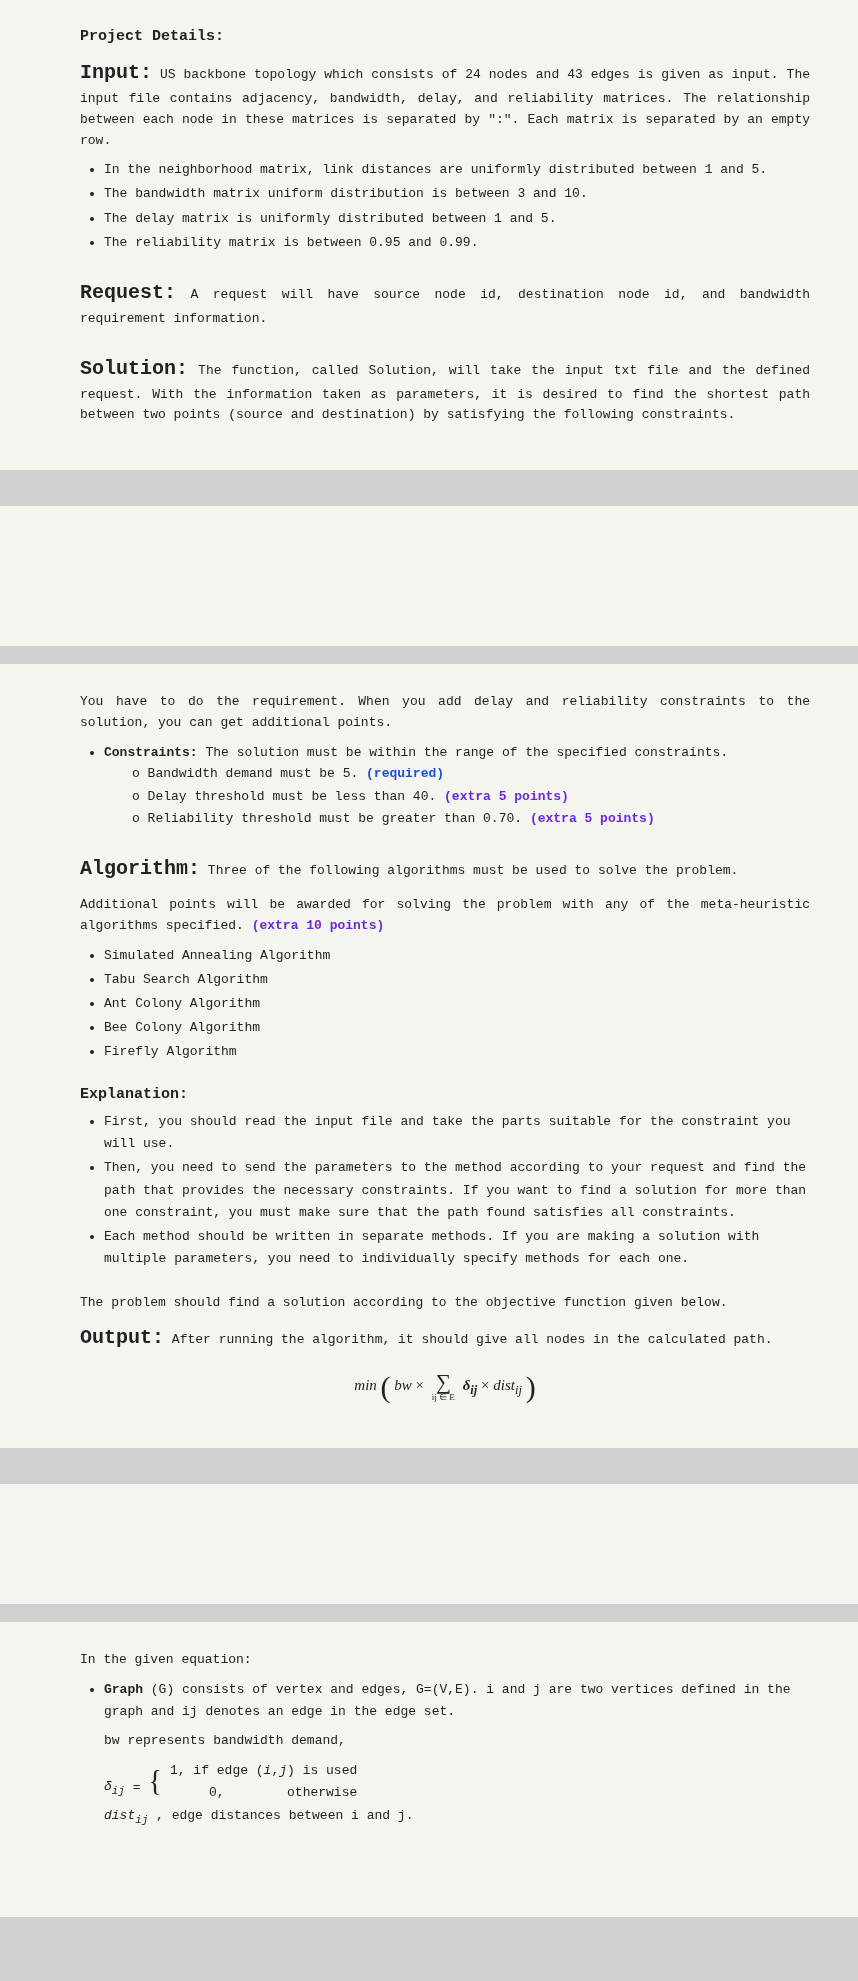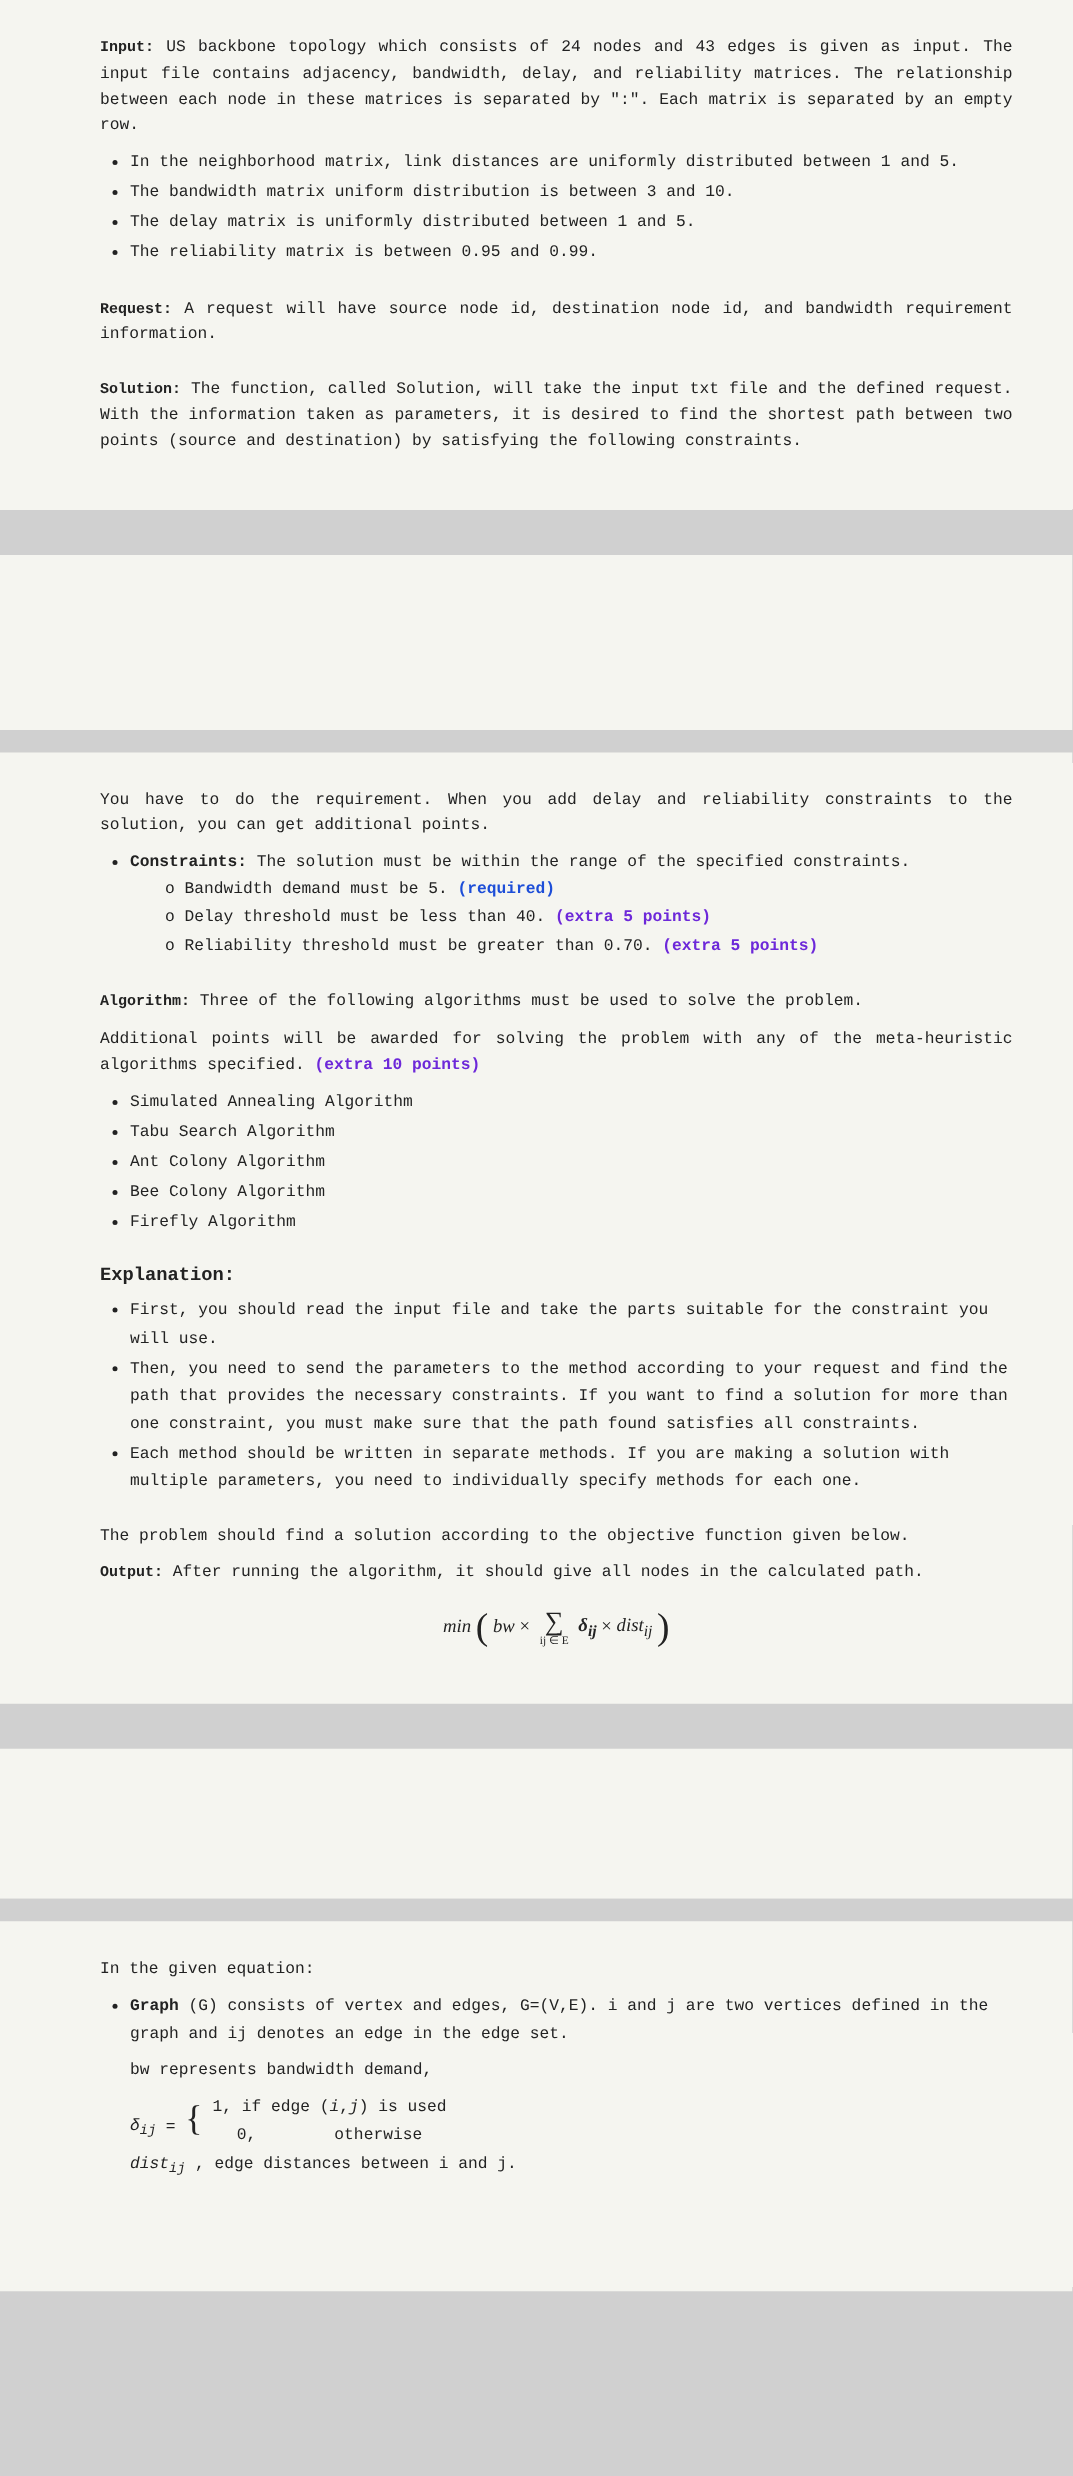--- a/index.html
+++ b/index.html
@@ -45,21 +45,21 @@
       content: "o ";
     }
     ol.lower-alpha li {
       margin-bottom: 2px;
       line-height: 1.6;
     }
     .red { color: #1d4ed8; font-weight: bold; }
     .blue { color: #6d28d9; font-weight: bold; }
     .block-label {
       font-weight: bold;
-      font-size: 12px;
+      font-size: 20px;
       font-family: 'Courier New', Courier, monospace;
     }
     .inline-label {
       font-weight: bold;
     }
     .math-formula {
       text-align: center;
       margin: 18px 0 10px 0;
       font-size: 15px;
       font-family: 'Times New Roman', Times, serif;
@@ -82,21 +82,21 @@
       line-height: 1;
     }
     .sigma-block .sub-text {
       font-size: 0.65em;
       display: block;
       line-height: 1;
     }
     .piecewise {
       display: inline-block;
       vertical-align: middle;
-      text-align: center;
+      text-align: right;
       margin-left: 4px;
     }
     .piecewise .pw-row {
       display: block;
       line-height: 1.7;
       font-size: 13px;
       font-family: 'Courier New', Courier, monospace;
     }
     .brace-wrap {
       display: inline-flex;
@@ -107,20 +107,21 @@
       font-family: 'Times New Roman', serif;
       line-height: 1;
       margin-right: 4px;
       vertical-align: middle;
     }
   </style>
 </head>
 <body>
 
 <div class="page-section">
+  <h2 class="section-title">Project Details:</h2>
 
   <p>
     <span class="block-label">Input:</span>
     <span>US backbone topology which consists of 24 nodes and 43 edges is given as input. The input file contains adjacency, bandwidth, delay, and reliability matrices. The relationship between each node in these matrices is separated by ":". Each matrix is separated by an empty row.</span>
   </p>
 
   <ul>
     <li>In the neighborhood matrix, link distances are uniformly distributed between 1 and 5.</li>
     <li>The bandwidth matrix uniform distribution is between 3 and 10.</li>
     <li>The delay matrix is uniformly distributed between 1 and 5.</li>

